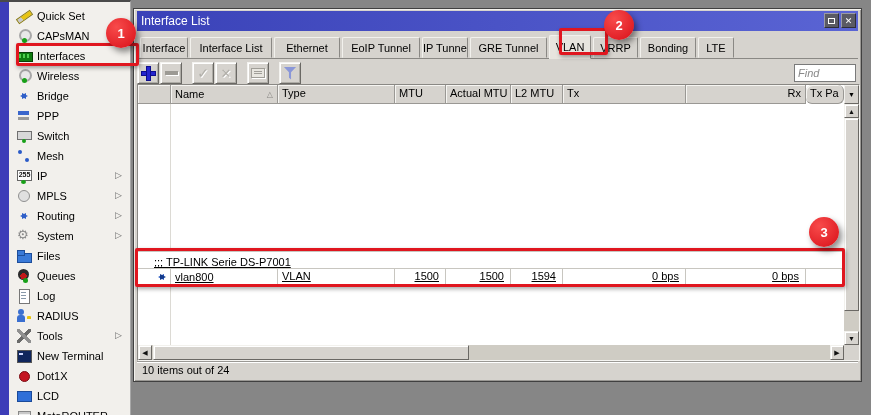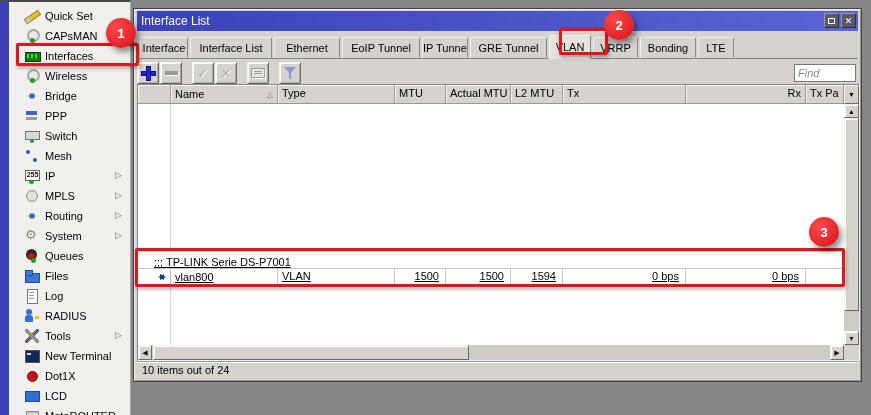--- a/index.html
+++ b/index.html
@@ -3,21 +3,21 @@
 <meta charset="utf-8">
 <style>
   * { box-sizing: border-box; margin: 0; padding: 0; }
   html,body { width: 871px; height: 415px; overflow: hidden; }
   body { background:#868686; font-family:"Liberation Sans","DejaVu Sans",sans-serif; font-size:11px; color:#000; position:relative; }
 
   
   .sidebar { position:absolute; left:0; top:0; width:131px; height:415px; background:#f2f0ec; border-top:2px solid #4a4a4a; border-right:1px solid #a8a8a8; }
   .strip { position:absolute; left:0; top:0; bottom:0; width:9px; background:#3d3db8; }
   .menu { position:absolute; left:9px; top:4px; right:0; }
-  .mitem { height:20px; display:flex; align-items:center; padding-left:16px; position:relative; cursor:default; white-space:nowrap; }
+  .mitem { height:20px; display:flex; align-items:center; padding-left:8px; position:relative; cursor:default; white-space:nowrap; }
   .mitem .lbl { padding-left:0; }
   .subarrow { position:absolute; right:5px; top:4px; width:10px; height:12px; color:#6a6a6a; font-size:9px; }
   .subarrow::before { content:"\25B7"; }
 
   .ic { display:inline-block; width:14px; height:14px; margin-right:6px; position:relative; flex:none; }
   .ic-wand::before { content:""; position:absolute; left:-1px; top:5px; width:15px; height:4px; background:linear-gradient(90deg,#c9c9c9 0 30%,#e8c410 30%); border:1px solid #8a7a10; transform:rotate(-35deg); }
   .ic-antenna::before { content:""; position:absolute; left:2px; top:0; width:9px; height:9px; border-radius:50%; border:2px solid #a8a8a8; background:#e8e8e8; }
   .ic-antenna::after { content:""; position:absolute; left:5px; bottom:0; width:5px; height:5px; border-radius:50%; background:#18a018; }
   .ic-card::before { content:""; position:absolute; left:0; top:3px; width:14px; height:8px; background:#0f7c0f; border:1px solid #063f06; }
   .ic-card::after { content:""; position:absolute; left:2px; top:5px; width:10px; height:4px; background:repeating-linear-gradient(90deg,#4fd04f 0 2px,#0f7c0f 2px 4px); }
@@ -80,21 +80,21 @@
   .g-funnel { width:13px; height:13px; background:#8a97d8; border:0; clip-path:polygon(0 0,100% 0,58% 45%,58% 100%,42% 86%,42% 45%); }
   .findbox { position:absolute; right:2px; top:3px; width:62px; height:18px; border:1px solid #7a7a7a; background:#fff; font-family:inherit; font-size:11px; padding:1px 3px; }
   .findbox::placeholder { font-style:italic; color:#888; }
 
   
   .list { position:absolute; left:3px; top:75px; width:723px; height:277px; border:1px solid; border-color:#8a8884 #f4f3f0 #f4f3f0 #8a8884; background:#fff; }
   .thead { position:absolute; left:0; top:0; right:15px; height:19px; display:flex; }
   .hc { background:#d6d3ce; border-right:1px solid #9a9894; border-bottom:1px solid #9a9894; box-shadow:inset 1px 1px 0 #f6f5f2; padding:2px 4px 0; white-space:nowrap; overflow:hidden; }
   .c0{width:33px; flex:none;} .c1{width:107px; flex:none;} .c2{width:117px; flex:none;}
   .c3{width:51px; flex:none;} .c4{width:65px; flex:none;} .c5{width:52px; flex:none;}
-  .c6{width:123px; flex:none;} .c7{width:120px; flex:none;text-align:right;} .c8{flex:1;}
+  .c6{width:123px; flex:none;} .c7{width:120px; flex:none;text-align:right;} .c8{flex:1;border-radius:6px;}
   .hc.c1 { display:flex; justify-content:space-between; align-items:center; padding-top:0;gap:11px; }
   .sorticon { font-size:8px; color:#8a8884; }
   .sorticon::before { content:"\25B3"; }
   .colbtn { position:absolute; right:0; top:0; width:15px; height:19px; background:#d6d3ce; border:1px solid; border-color:#f2f1ed #6a6864 #6a6864 #f2f1ed; display:flex; align-items:center; justify-content:center; font-size:7px; }
   .colbtn::before { content:"\25BC"; }
 
   .tbody { position:absolute; left:0; top:19px; right:15px; bottom:15px; overflow:hidden; background:#fff; background-image:linear-gradient(90deg,transparent 32px,#dcdad4 32px,#dcdad4 33px,transparent 33px); }
   .spacer { height:147px; }
   .row { display:flex; height:18px; align-items:flex-end;text-decoration:underline; }
   .comment-row { border-top:1px solid #c8c6c0; border-bottom:1px solid #c8c6c0; padding-left:16px; background:#fff; }
@@ -181,26 +181,26 @@
         <span class="ic ic-arrows"></span>
         <span class="lbl">Routing</span>
         <span class="subarrow"></span>
       </div>
     <div class="mitem">
         <span class="ic ic-gear"></span>
         <span class="lbl">System</span>
         <span class="subarrow"></span>
       </div>
     <div class="mitem">
+        <span class="ic ic-folder"></span>
+        <span class="lbl">Files</span>
+      </div>
+    <div class="mitem">
         <span class="ic ic-queues"></span>
         <span class="lbl">Queues</span>
-      </div>
-    <div class="mitem">
-        <span class="ic ic-folder"></span>
-        <span class="lbl">Files</span>
       </div>
     <div class="mitem">
         <span class="ic ic-log"></span>
         <span class="lbl">Log</span>
       </div>
     <div class="mitem">
         <span class="ic ic-radius"></span>
         <span class="lbl">RADIUS</span>
       </div>
     <div class="mitem">

